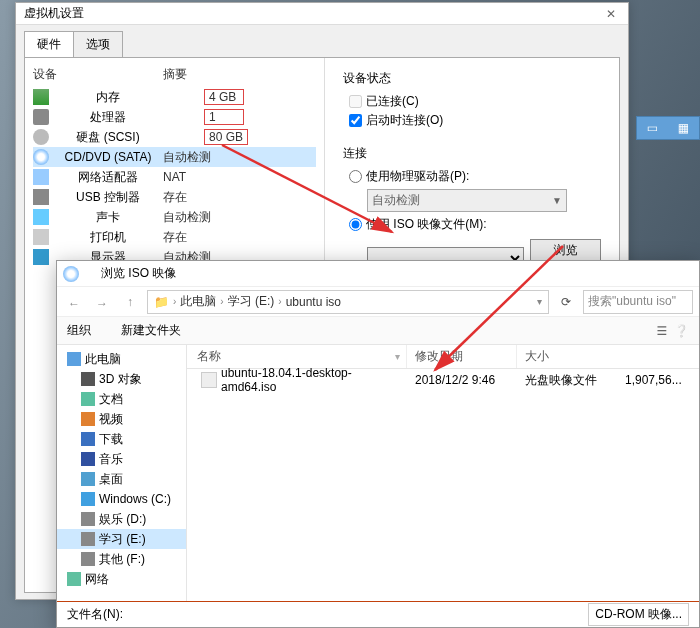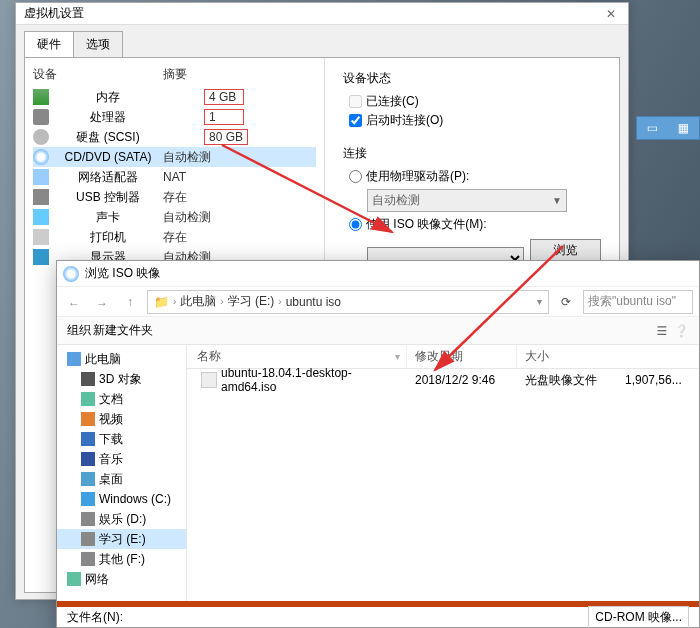--- a/index.html
+++ b/index.html
@@ -31,46 +31,46 @@
   .radio-row input { margin-right:4px; }
   .combo { border:1px solid #aaa; background:#eee; padding:2px 4px; margin:2px 0 2px 24px; width:200px; display:flex; justify-content:space-between; align-items:center; color:#666; }
   .combo .arrow { font-size:10px; }
   .iso-row { display:flex; align-items:center; margin:6px 0 0 24px; gap:6px; }
   .iso-row select { width:160px; height:22px; border:1px solid #888; }
   .browse { padding:2px 10px; background:#e9e9e9; border:1px solid #888; cursor:pointer; }
   .toolbar-right { position:absolute; right:0; top:116px; background:#62a0d8; height:24px; width:64px; border:1px solid #4a80b0; display:flex; align-items:center; justify-content:space-around; color:#fff; }
 
   
   .dlg-open { position:absolute; left:56px; top:260px; width:644px; height:368px; background:#fff; border:1px solid #999; box-shadow:0 4px 20px rgba(0,0,0,.3); }
-  .open-title { height:26px; display:flex; align-items:center; padding:0 6px; gap:6px; border-bottom:1px solid #eee; }
+  .open-title { height:26px; display:flex; align-items:center; padding:0 6px; gap:22px; border-bottom:1px solid #eee; }
   .crumb-bar { height:30px; display:flex; align-items:center; padding:0 6px; gap:6px; border-bottom:1px solid #eee; }
   .nav-btn { width:22px; height:22px; display:flex; align-items:center; justify-content:center; color:#888; cursor:pointer; }
   .crumb-box { flex:1; border:1px solid #ccc; height:24px; display:flex; align-items:center; padding:0 6px; gap:4px; }
   .crumb-box span { color:#333; }
   .crumb-box .sep-ar { color:#888; font-size:10px; }
   .refresh { width:22px; text-align:center; cursor:pointer; color:#555; }
   .search { width:110px; border:1px solid #ccc; height:24px; display:flex; align-items:center; padding:0 4px; color:#888; }
   .org-bar { height:28px; border-bottom:1px solid #e5e5e5; display:flex; align-items:center; padding:0 10px; gap:14px; background:#fafafa; justify-content:space-between;}
-  .org-bar .l { display:flex; gap:2px; }
+  .org-bar .l { display:flex; gap:30px; }
   .org-bar .r { color:#666; }
   .open-body { display:flex; height:calc(100% - 110px); }
   .tree { width:130px; border-right:1px solid #e5e5e5; padding:4px 0; overflow:hidden; }
   .tree-item { display:flex; align-items:center; height:20px; padding:0 4px 0 10px; gap:4px; cursor:pointer; white-space:nowrap;}
   .tree-item.sel { background:#cde8ff; }
   .tree-item.child { padding-left:24px; }
   .tree-item .tic { width:14px; height:14px; display:inline-block; }
   .list { flex:1; }
   .list-head { display:flex; border-bottom:1px solid #e5e5e5; height:24px; align-items:center; color:#555; }
   .col-name { width:220px; padding-left:10px; border-right:1px solid #eee; height:100%; display:flex; align-items:center;}
   .col-date { width:110px; padding-left:8px; border-right:1px solid #eee; height:100%; display:flex; align-items:center;}
   .col-type { width:100px; padding-left:8px; border-right:1px solid #eee; height:100%; display:flex; align-items:center;}
   .col-size { width:80px; padding-left:8px; height:100%; display:flex; align-items:center;}
   .list-row { display:flex; height:22px; align-items:center; }
   .list-row .fic { width:16px; height:16px; margin:0 4px; background:#eee; border:1px solid #ccc; }
-  .open-foot { height:26px; border-top:6px solid #c2410c; display:flex; align-items:center; padding:0 10px; justify-content:space-between; }
+  .open-foot { height:26px; border-top:1px solid #c2410c; display:flex; align-items:center; padding:0 10px; justify-content:space-between; }
 
   
   .i-mem{background:linear-gradient(#6a6,#393);} .i-cpu{background:#888;border-radius:2px;} .i-hdd{background:#bbb;border-radius:50%;} .i-cd{background:radial-gradient(circle,#fff 30%,#9cf 60%,#69c);border-radius:50%;} .i-net{background:#9cf;} .i-usb{background:#888;} .i-snd{background:#6cf;} .i-prn{background:#ccc;} .i-mon{background:#39c;}
   .t-pc{background:#5aa0e0;} .t-3d{background:#555;} .t-vid{background:#e08030;} .t-doc{background:#5ac0a0;} .t-dl{background:#3a70c0;} .t-mus{background:#3050a0;} .t-desk{background:#50a0d0;} .t-win{background:#40a0e0;} .t-drv{background:#888;} .t-net2{background:#60c0a0;}
 
   svg.arrows { position:absolute; left:0; top:0; width:700px; height:628px; pointer-events:none; }
 </style>
 </head>
 <body>
 

